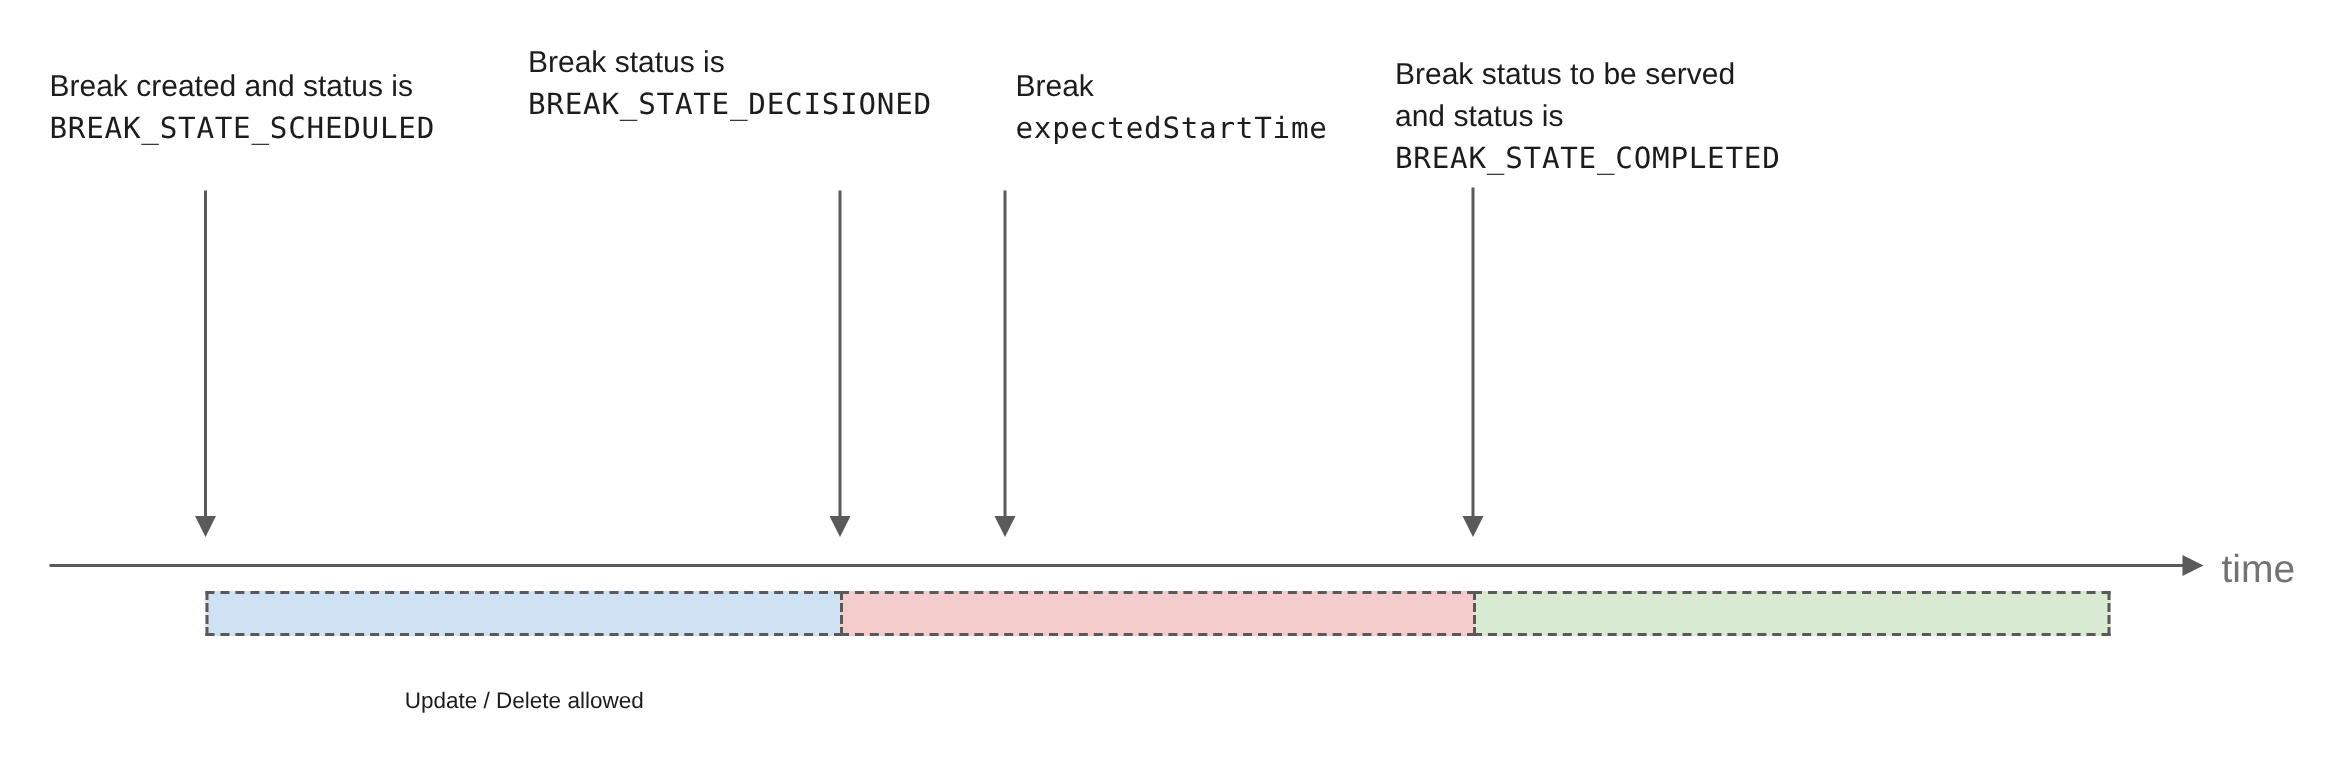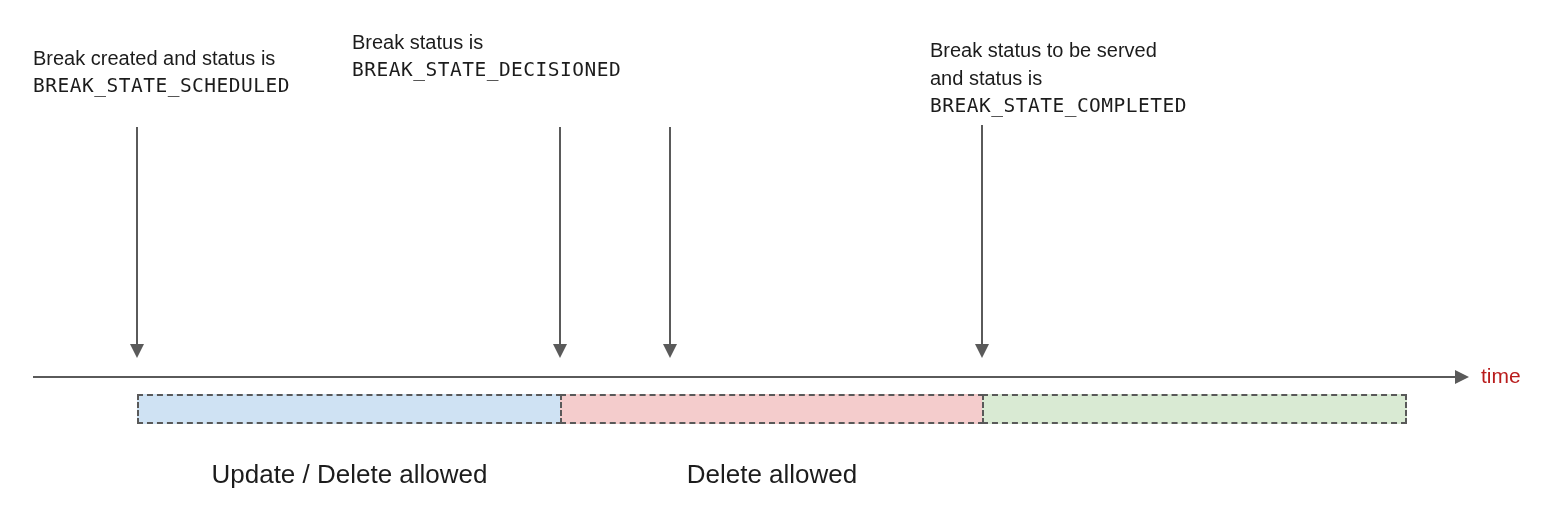--- a/index.html
+++ b/index.html
@@ -38,49 +38,53 @@
   }
   .timeline-head {
     position: absolute; left: 1455px; top: 370px;
     width: 0; height: 0;
     border-top: 7px solid transparent;
     border-bottom: 7px solid transparent;
     border-left: 14px solid #5a5a5a;
   }
   .axis-label {
     position: absolute; left: 1481px; top: 364px;
-    font-size: 21px; color: #b91c1c;
+    font-size: 26px; color: #737373;
   }
 
   .segment {
     position: absolute; top: 394px; height: 30px;
     box-sizing: border-box;
     border: 2px dashed #595959;
   }
   .seg-label {
     position: absolute; top: 459px;
-    font-size: 26px; color: #1c1c1c;
+    font-size: 15px; color: #1c1c1c;
     text-align: center;
   }
 </style>
 </head>
 <body>
 
 <div class="canvas">
 
   <div class="annotation" style="left:33px; top:44px;">
     <div class="ann-sans">Break created and status is</div>
     <div class="ann-mono">BREAK_STATE_SCHEDULED</div>
   </div>
 
   <div class="annotation" style="left:352px; top:28px;">
     <div class="ann-sans">Break status is</div>
     <div class="ann-mono">BREAK_STATE_DECISIONED</div>
   </div>
 
+  <div class="annotation" style="left:677px; top:44px;">
+    <div class="ann-sans">Break</div>
+    <div class="ann-mono">expectedStartTime</div>
+  </div>
 
   <div class="annotation" style="left:930px; top:36px;">
     <div class="ann-sans">Break status to be served</div>
     <div class="ann-sans">and status is</div>
     <div class="ann-mono">BREAK_STATE_COMPLETED</div>
   </div>
 
   <div class="varrow" style="left:130px; top:127px; height:231px;">
     <div class="vline" style="height:218px;"></div>
     <div class="vhead" style="top:217px;"></div>
@@ -100,15 +104,14 @@
 
   <div class="timeline-line"></div>
   <div class="timeline-head"></div>
   <div class="axis-label">time</div>
 
   <div class="segment" style="left: 137px; width: 425px; background-color: rgb(207, 226, 243);"></div>
   <div class="segment" style="left: 560px; width: 424px; background-color: rgb(244, 204, 204);"></div>
   <div class="segment" style="left: 982px; width: 425px; background-color: rgb(217, 234, 211);"></div>
 
   <div class="seg-label" style="left:137px; width:425px;">Update / Delete allowed</div>
-  <div class="seg-label" style="left:560px; width:424px;">Delete allowed</div>
 
 </div>
 
 </body></html>

